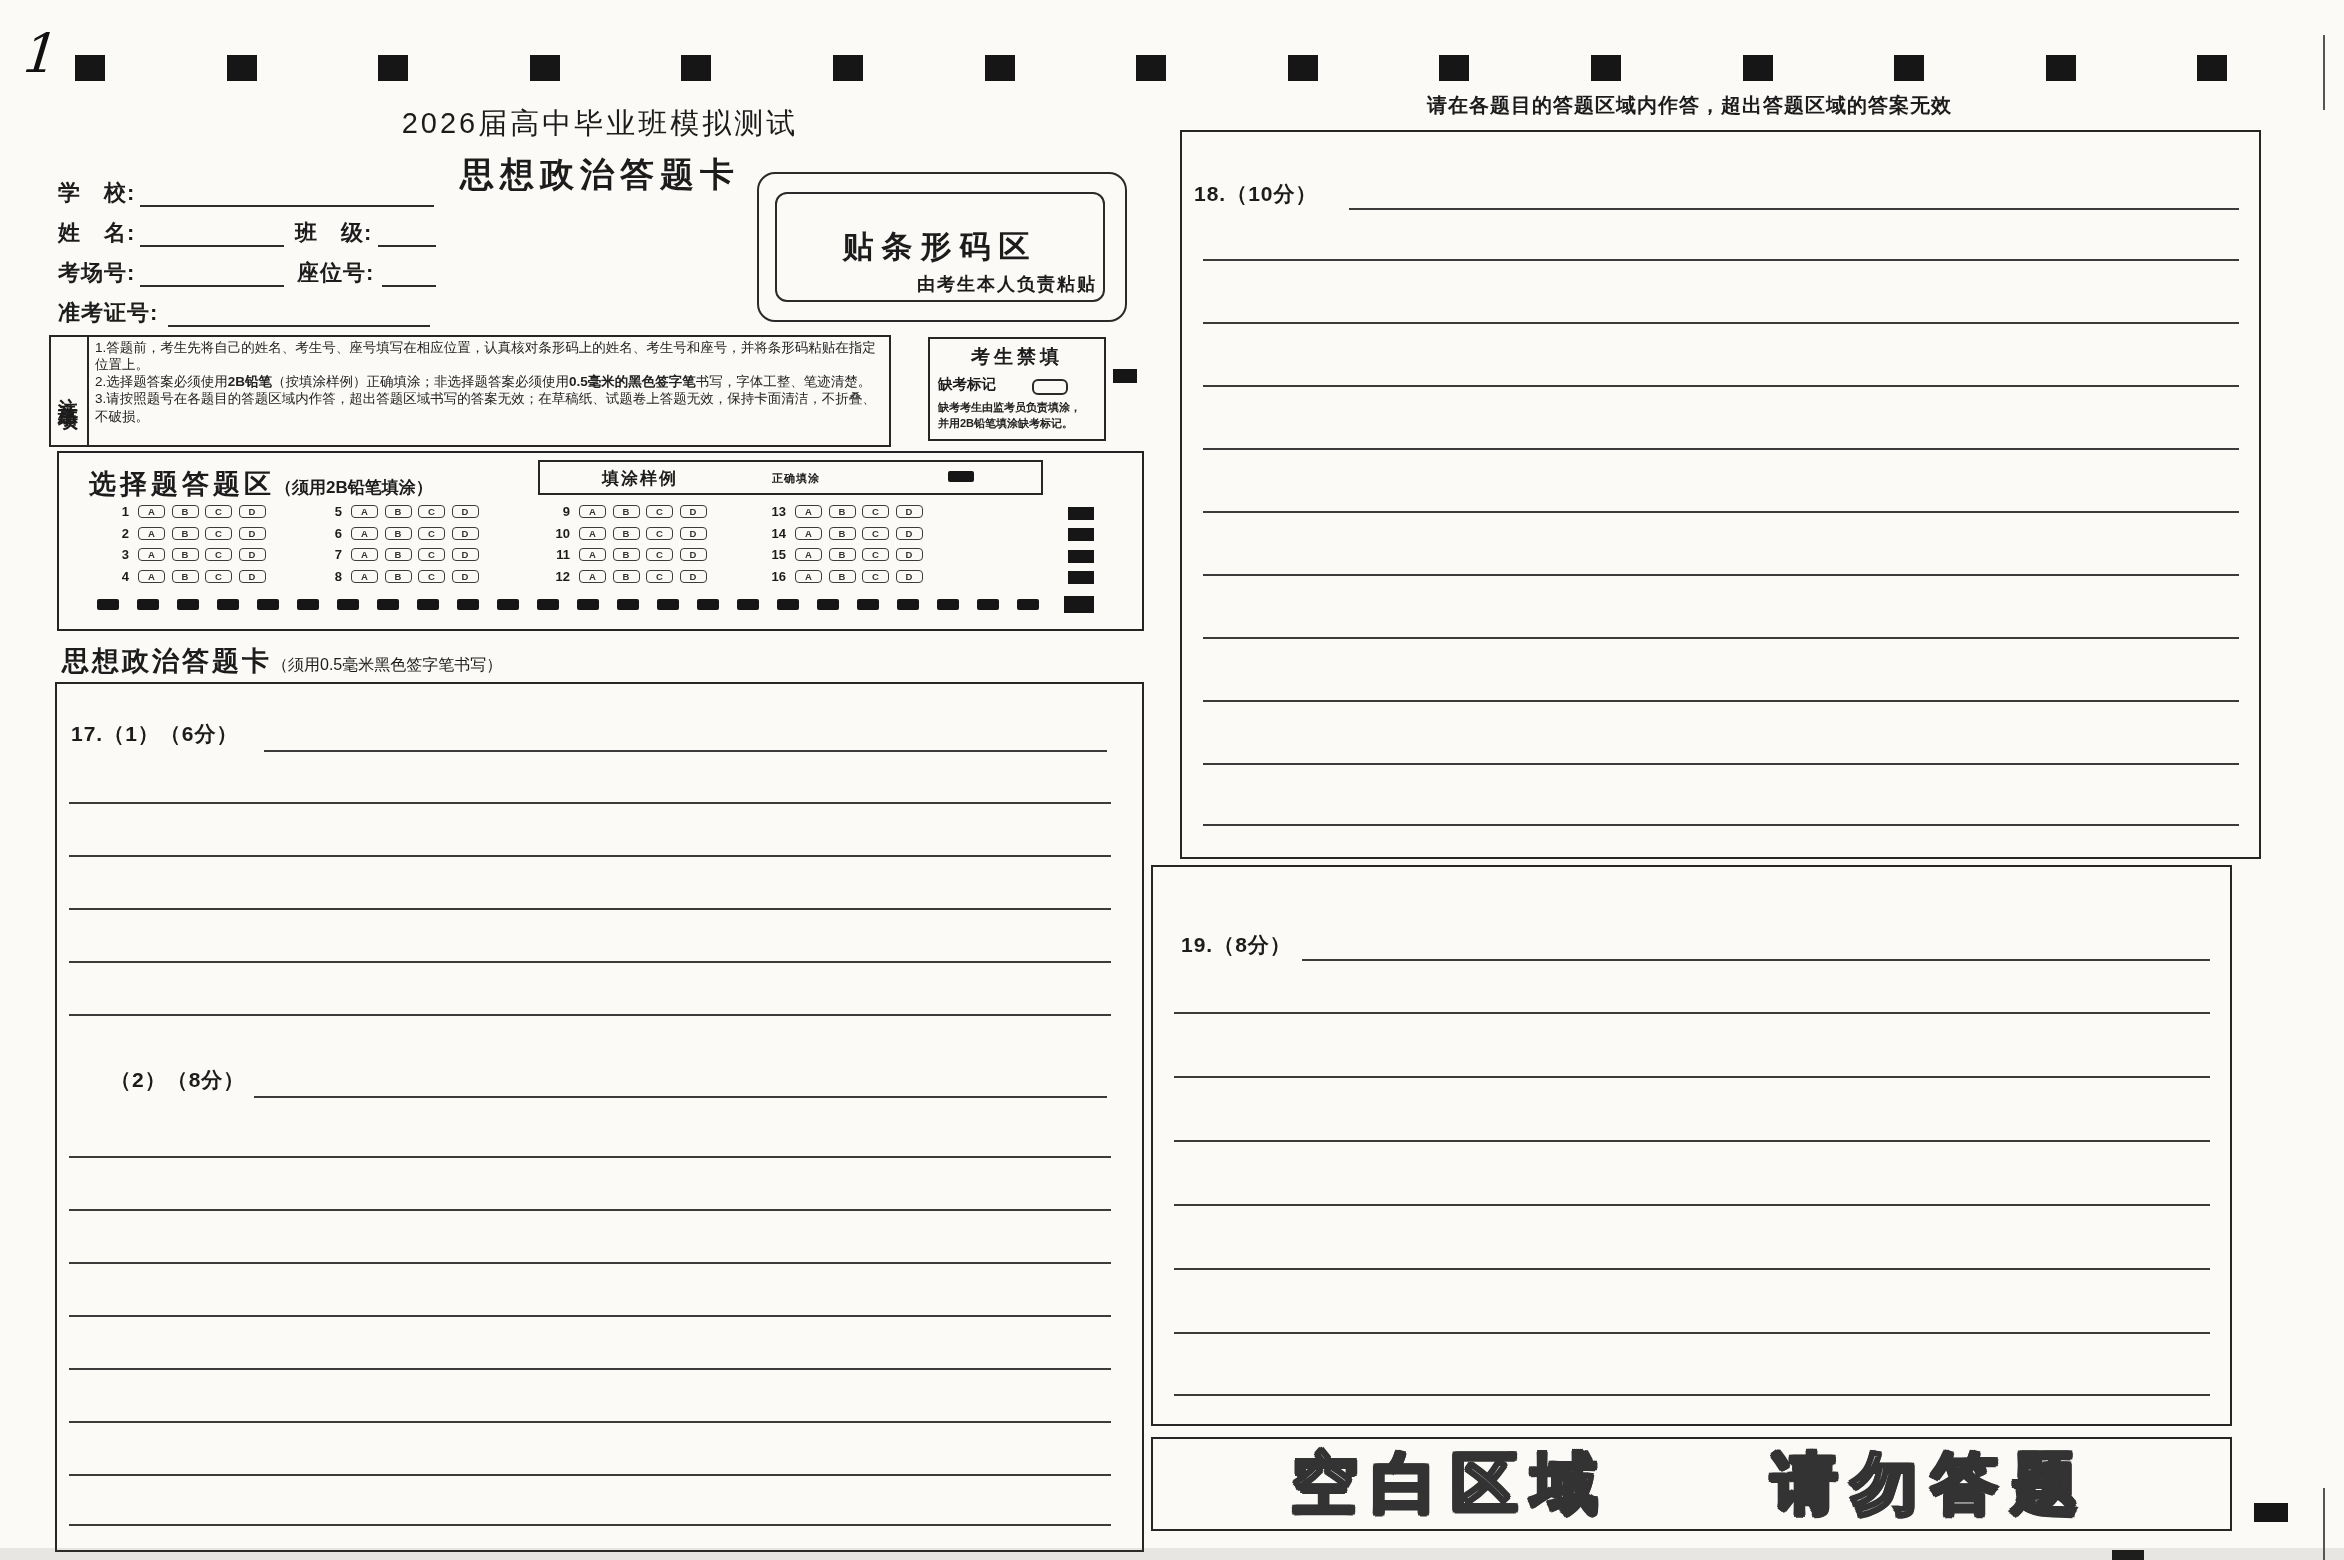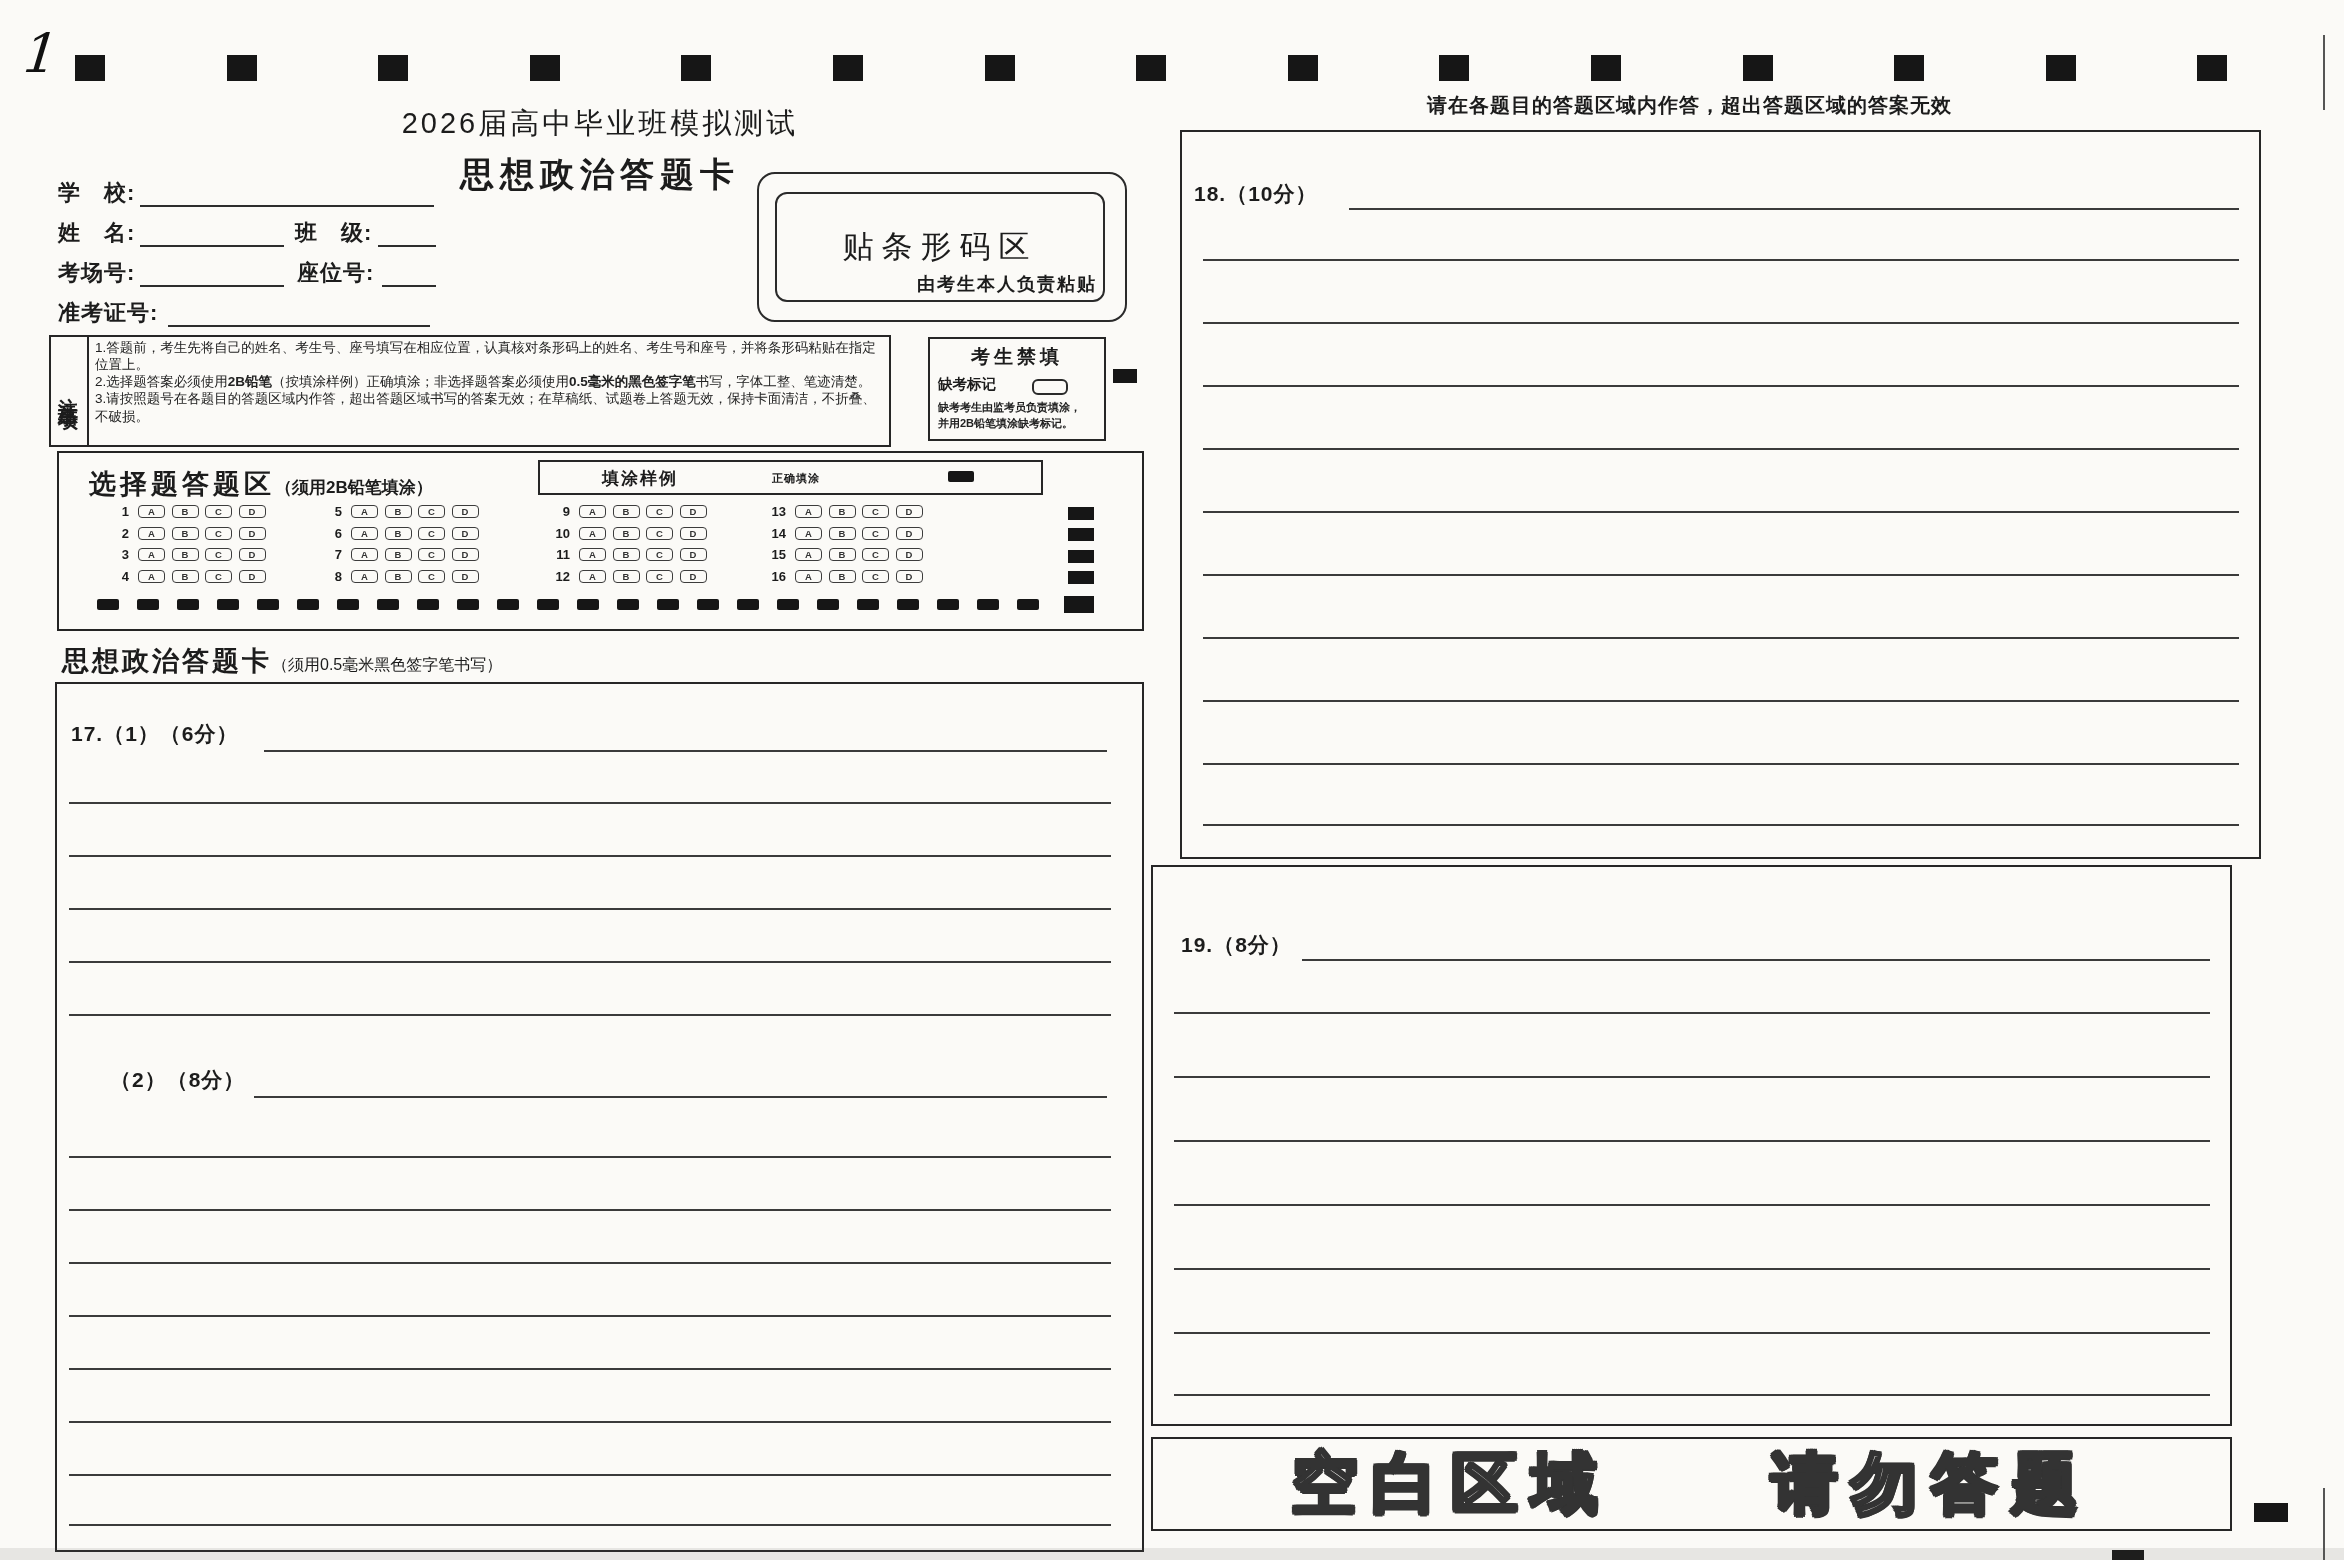--- a/index.html
+++ b/index.html
@@ -16,21 +16,21 @@
           font-size:29px;font-weight:normal;letter-spacing:3px;}
   .title2{position:absolute;left:250px;top:152px;width:700px;text-align:center;
           font-size:34px;font-weight:bold;letter-spacing:6px;}
   .info-label{position:absolute;font-size:22px;font-weight:bold;letter-spacing:1px;}
   
   .bc-outer{position:absolute;left:757px;top:172px;width:366px;height:146px;
             border:2.5px solid #2a2a2a;border-radius:18px;}
   .bc-inner{position:absolute;left:16px;top:18px;width:326px;height:106px;
             border:2px solid #2a2a2a;border-radius:12px;}
   .bc-title{position:absolute;left:0;top:32px;width:100%;text-align:center;
-            font-size:31px;font-weight:normal;letter-spacing:8px;}
+            font-size:31px;font-weight:bold;letter-spacing:8px;}
   .bc-note{position:absolute;right:6px;bottom:4px;font-size:18px;font-weight:bold;letter-spacing:2px;}
   
   .notice{position:absolute;left:49px;top:335px;width:838px;height:108px;border:2.5px solid #262626;}
   .notice-strip{position:absolute;left:0;top:0;width:36px;height:100%;border-right:2px solid #262626;
                 display:flex;align-items:center;justify-content:center;}
   .notice-title{writing-mode:vertical-rl;text-orientation:upright;font-size:20px;font-weight:bold;letter-spacing:5px;}
   .notice-items{position:absolute;left:44px;top:2px;width:788px;font-size:13.5px;line-height:1.27;color:#222;}
   
   .forbid{position:absolute;left:928px;top:337px;width:174px;height:100px;border:2.5px solid #262626;}
   .forbid-title{position:absolute;left:0;top:5px;width:100%;text-align:center;

